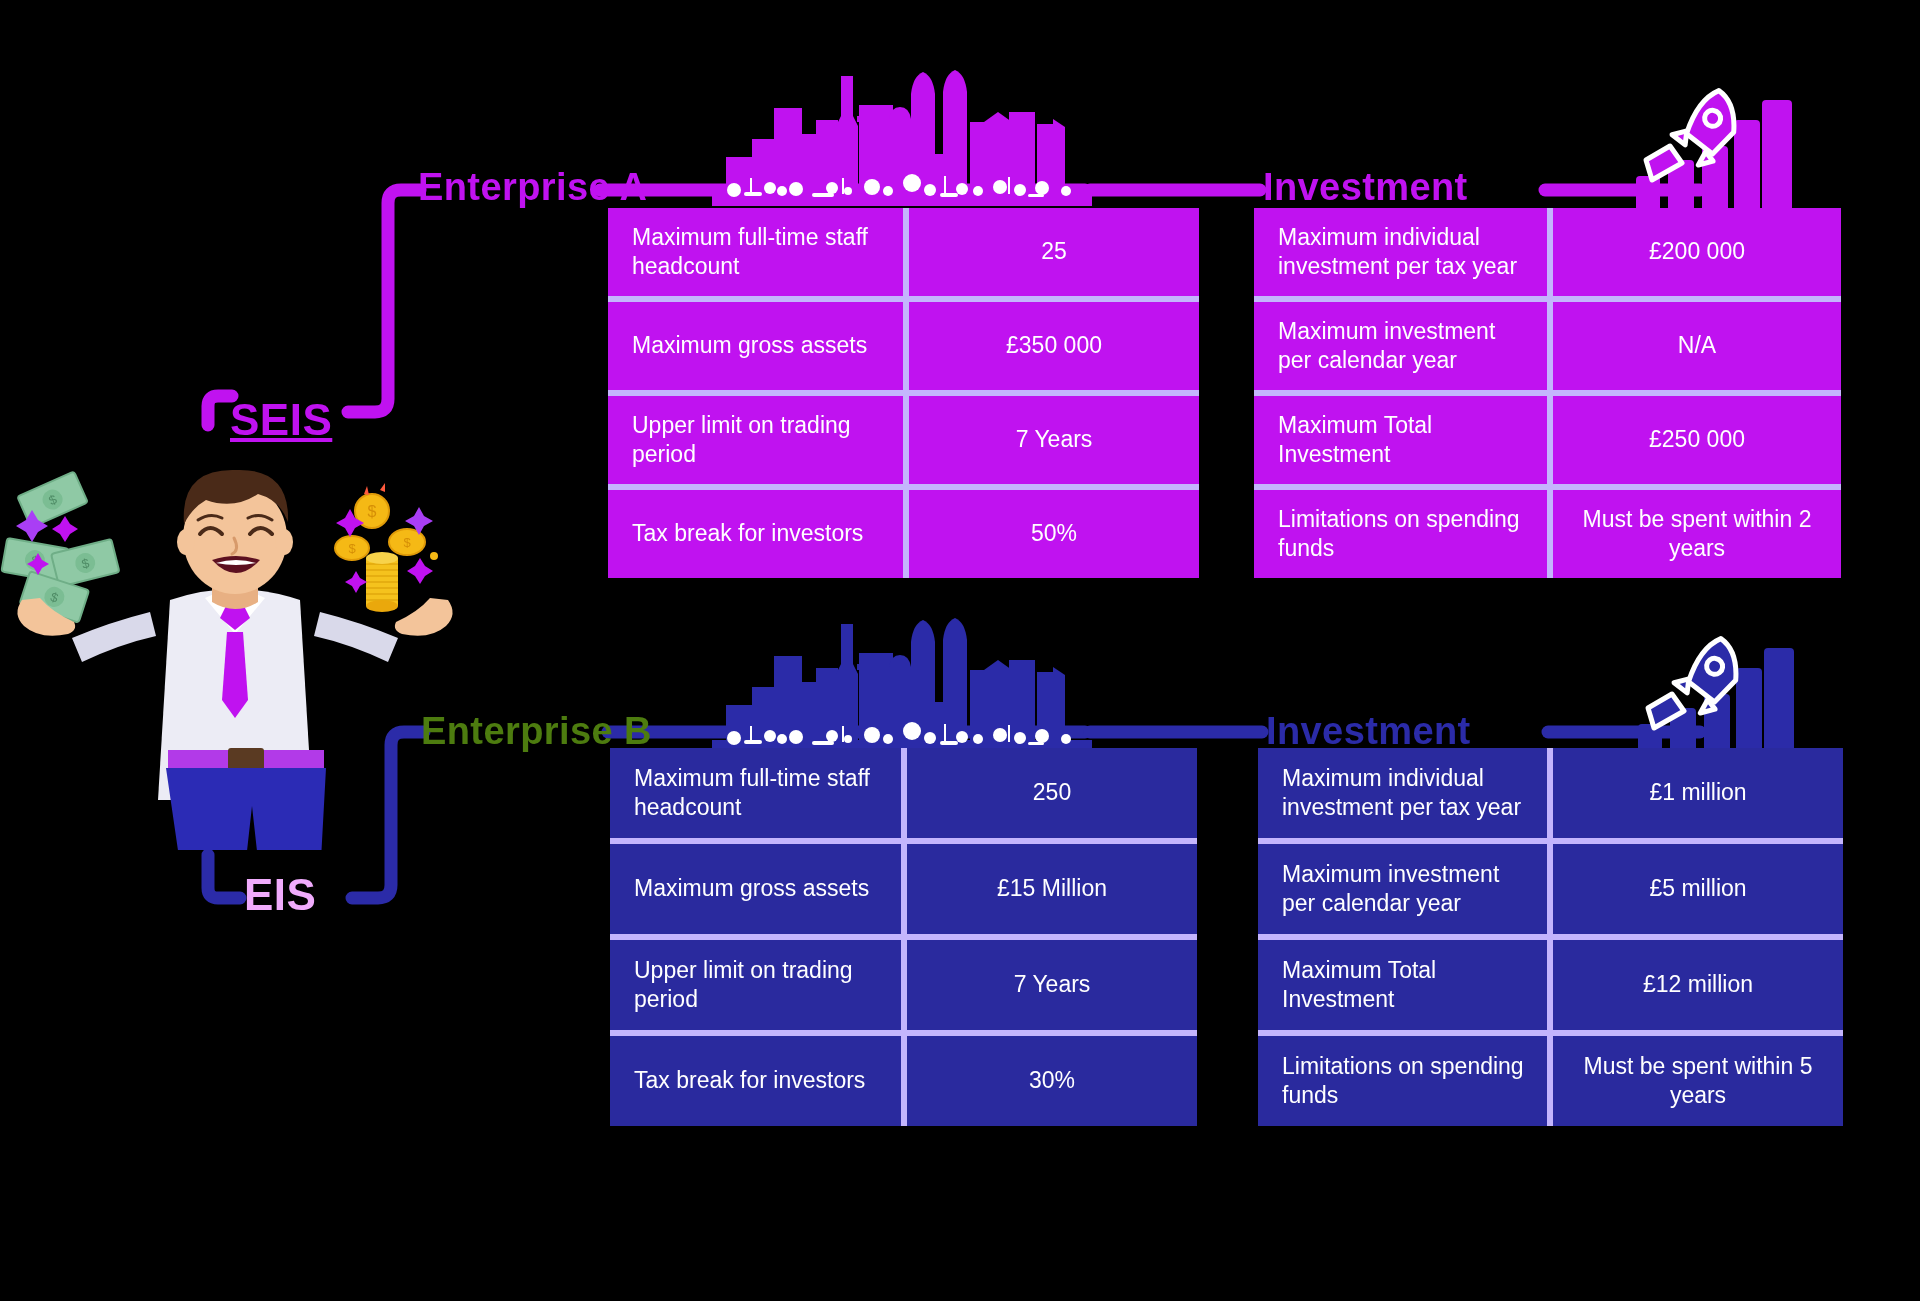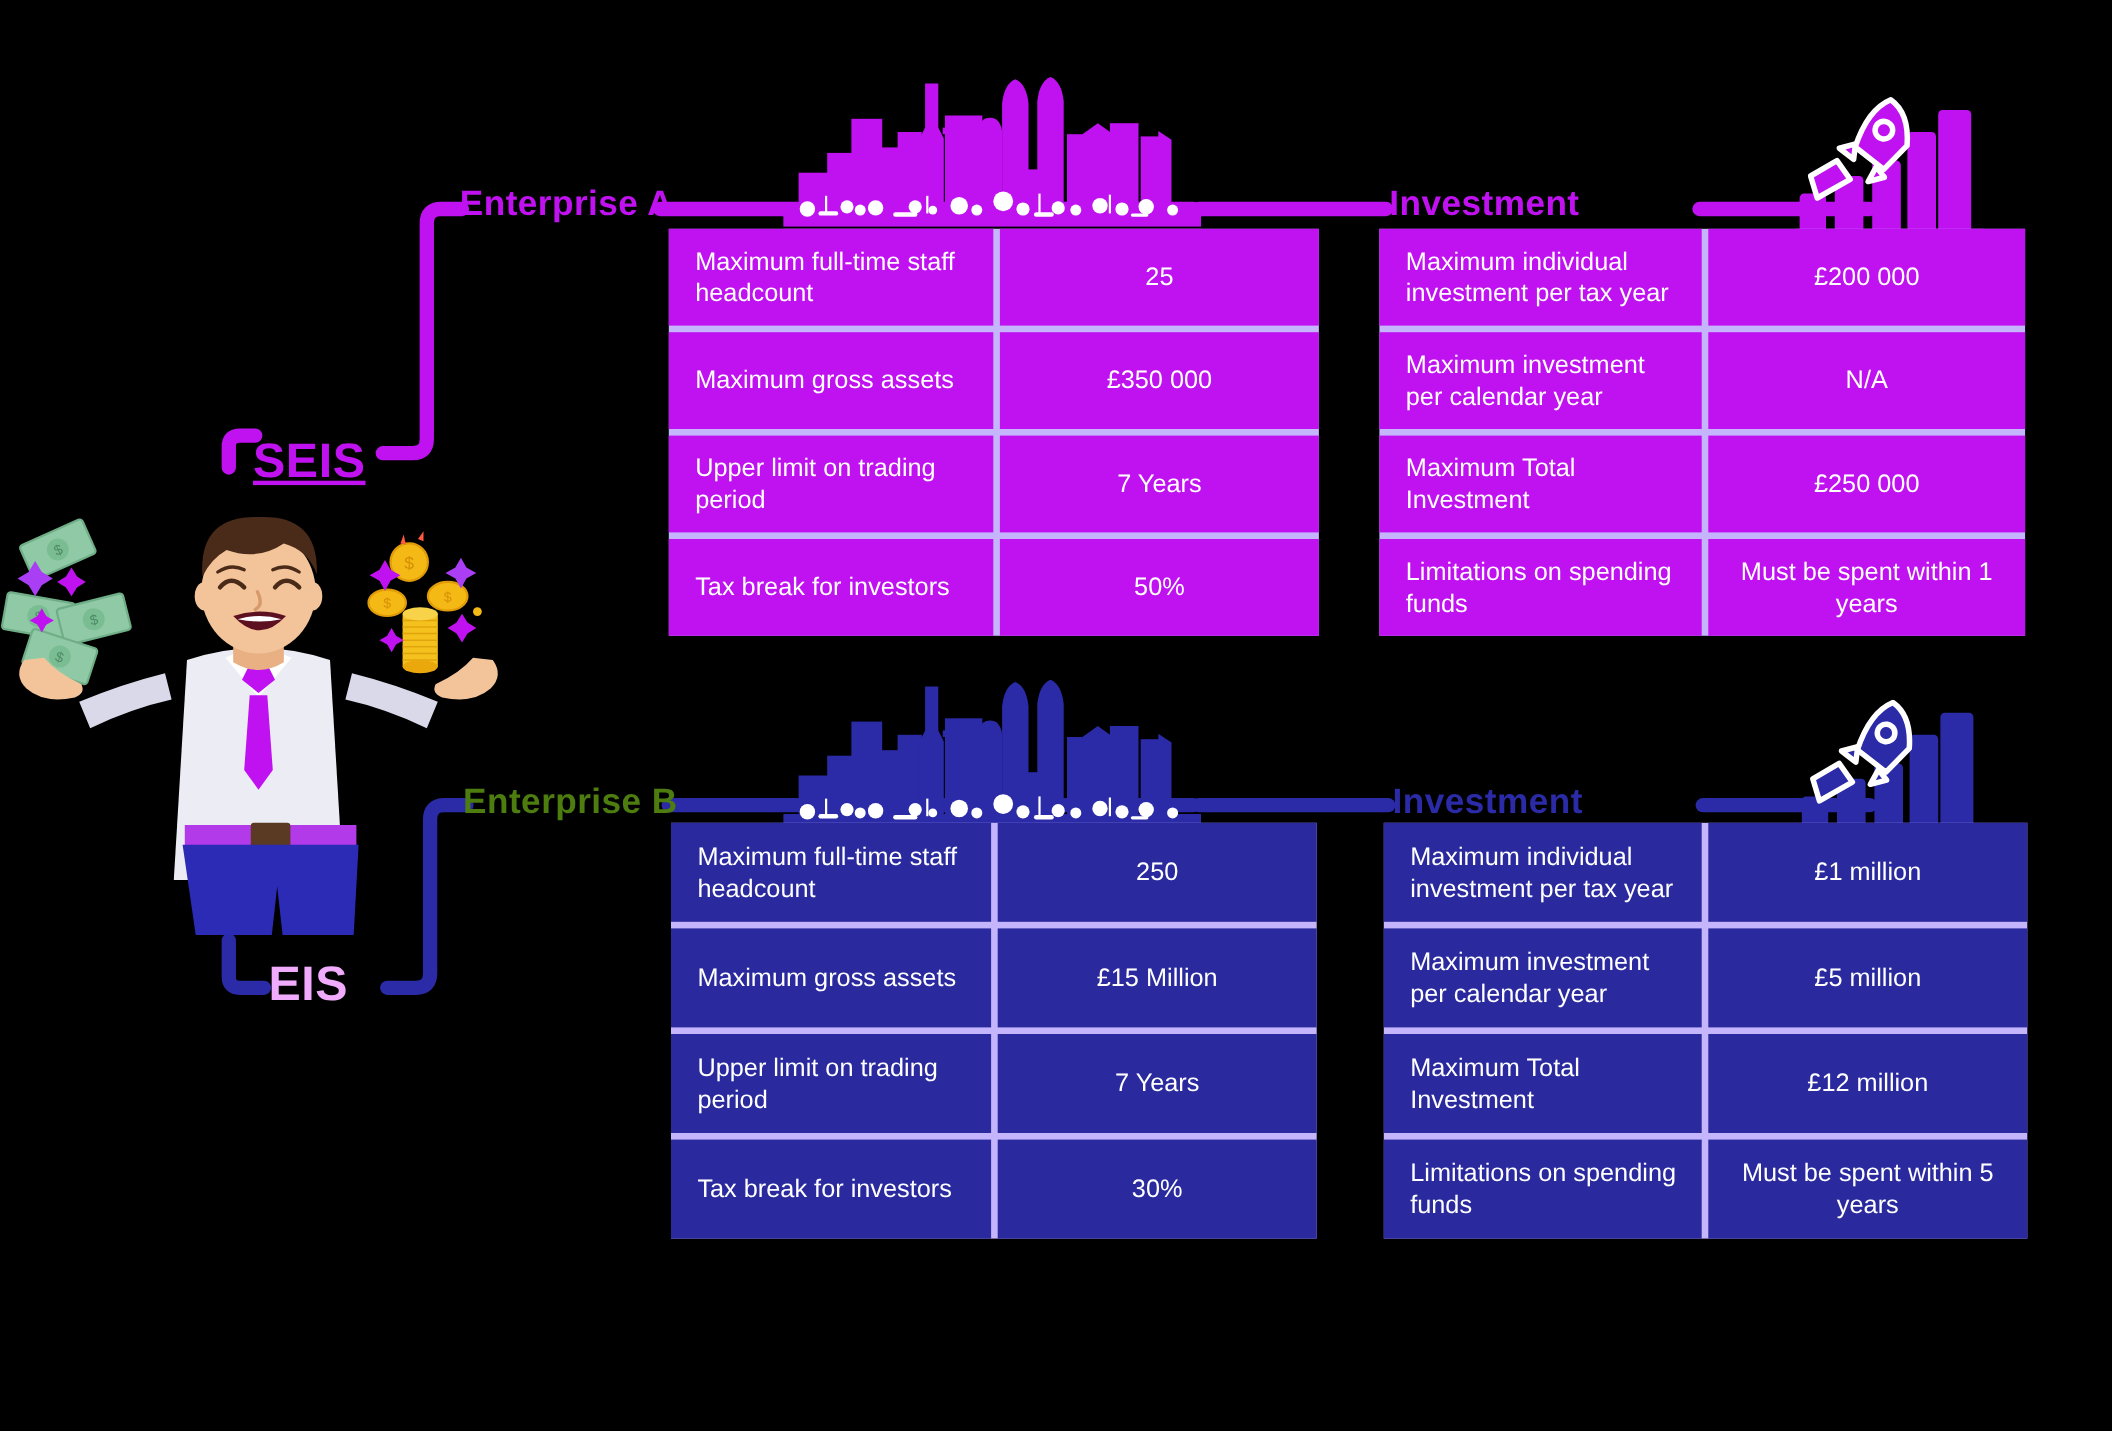--- a/index.html
+++ b/index.html
@@ -7,21 +7,21 @@
        font-family:"Liberation Sans", sans-serif;}
   .stage{position:absolute;inset:0;}
 
   
   .scheme-label{position:absolute;font-weight:bold;font-size:44px;letter-spacing:0.5px;
                 line-height:1;white-space:nowrap;}
   .scheme-seis{left:230px;top:398px;color:#c012f0;text-decoration:underline;}
   .scheme-eis{left:244px;top:873px;color:#f0abfc;}
 
   
-  .branch-label{position:absolute;font-weight:bold;font-size:32px;letter-spacing:0.4px;
+  .branch-label{position:absolute;font-weight:bold;font-size:38px;letter-spacing:0.4px;
                 white-space:nowrap;line-height:1;}
   .bl-ent-a{left:418px;top:168px;color:#c012f0;}
   .bl-inv-a{left:1263px;top:168px;color:#c012f0;}
   .bl-ent-b{left:421px;top:712px;color:#4d7c0f;}
   .bl-inv-b{left:1266px;top:712px;color:#2b2ba8;}
 
   
   .connectors{position:absolute;left:0;top:0;width:1920px;height:1301px;}
 
   
@@ -337,21 +337,21 @@
   </div>
 
   <div class="tbl tbl-magenta" id="tbl-inv-a">
     <div class="cell lbl">Maximum individual investment per tax year</div>
     <div class="cell val">£200 000</div>
     <div class="cell lbl">Maximum investment per calendar year</div>
     <div class="cell val">N/A</div>
     <div class="cell lbl">Maximum Total Investment</div>
     <div class="cell val">£250 000</div>
     <div class="cell lbl">Limitations on spending funds</div>
-    <div class="cell val">Must be spent within 1 years</div>
+    <div class="cell val">Must be spent within 2 years</div>
   </div>
 
   <div class="tbl tbl-blue" id="tbl-ent-b">
     <div class="cell lbl">Maximum full-time staff headcount</div>
     <div class="cell val">250</div>
     <div class="cell lbl">Maximum gross assets</div>
     <div class="cell val">£15 Million</div>
     <div class="cell lbl">Upper limit on trading period</div>
     <div class="cell val">7 Years</div>
     <div class="cell lbl">Tax break for investors</div>

